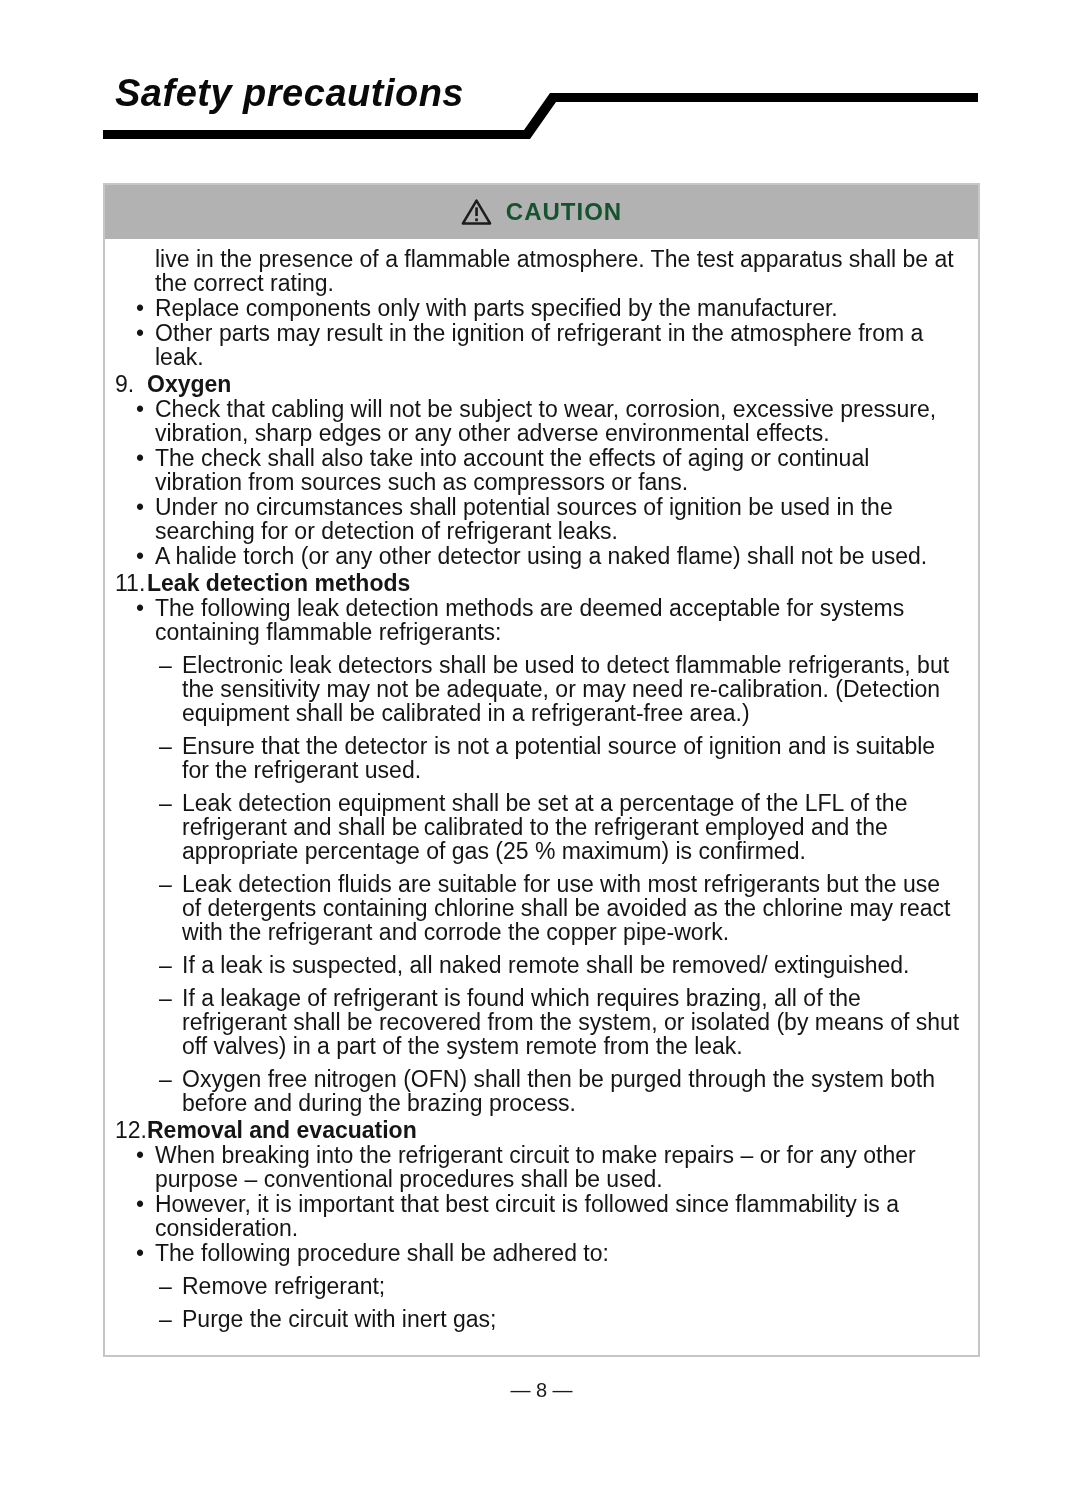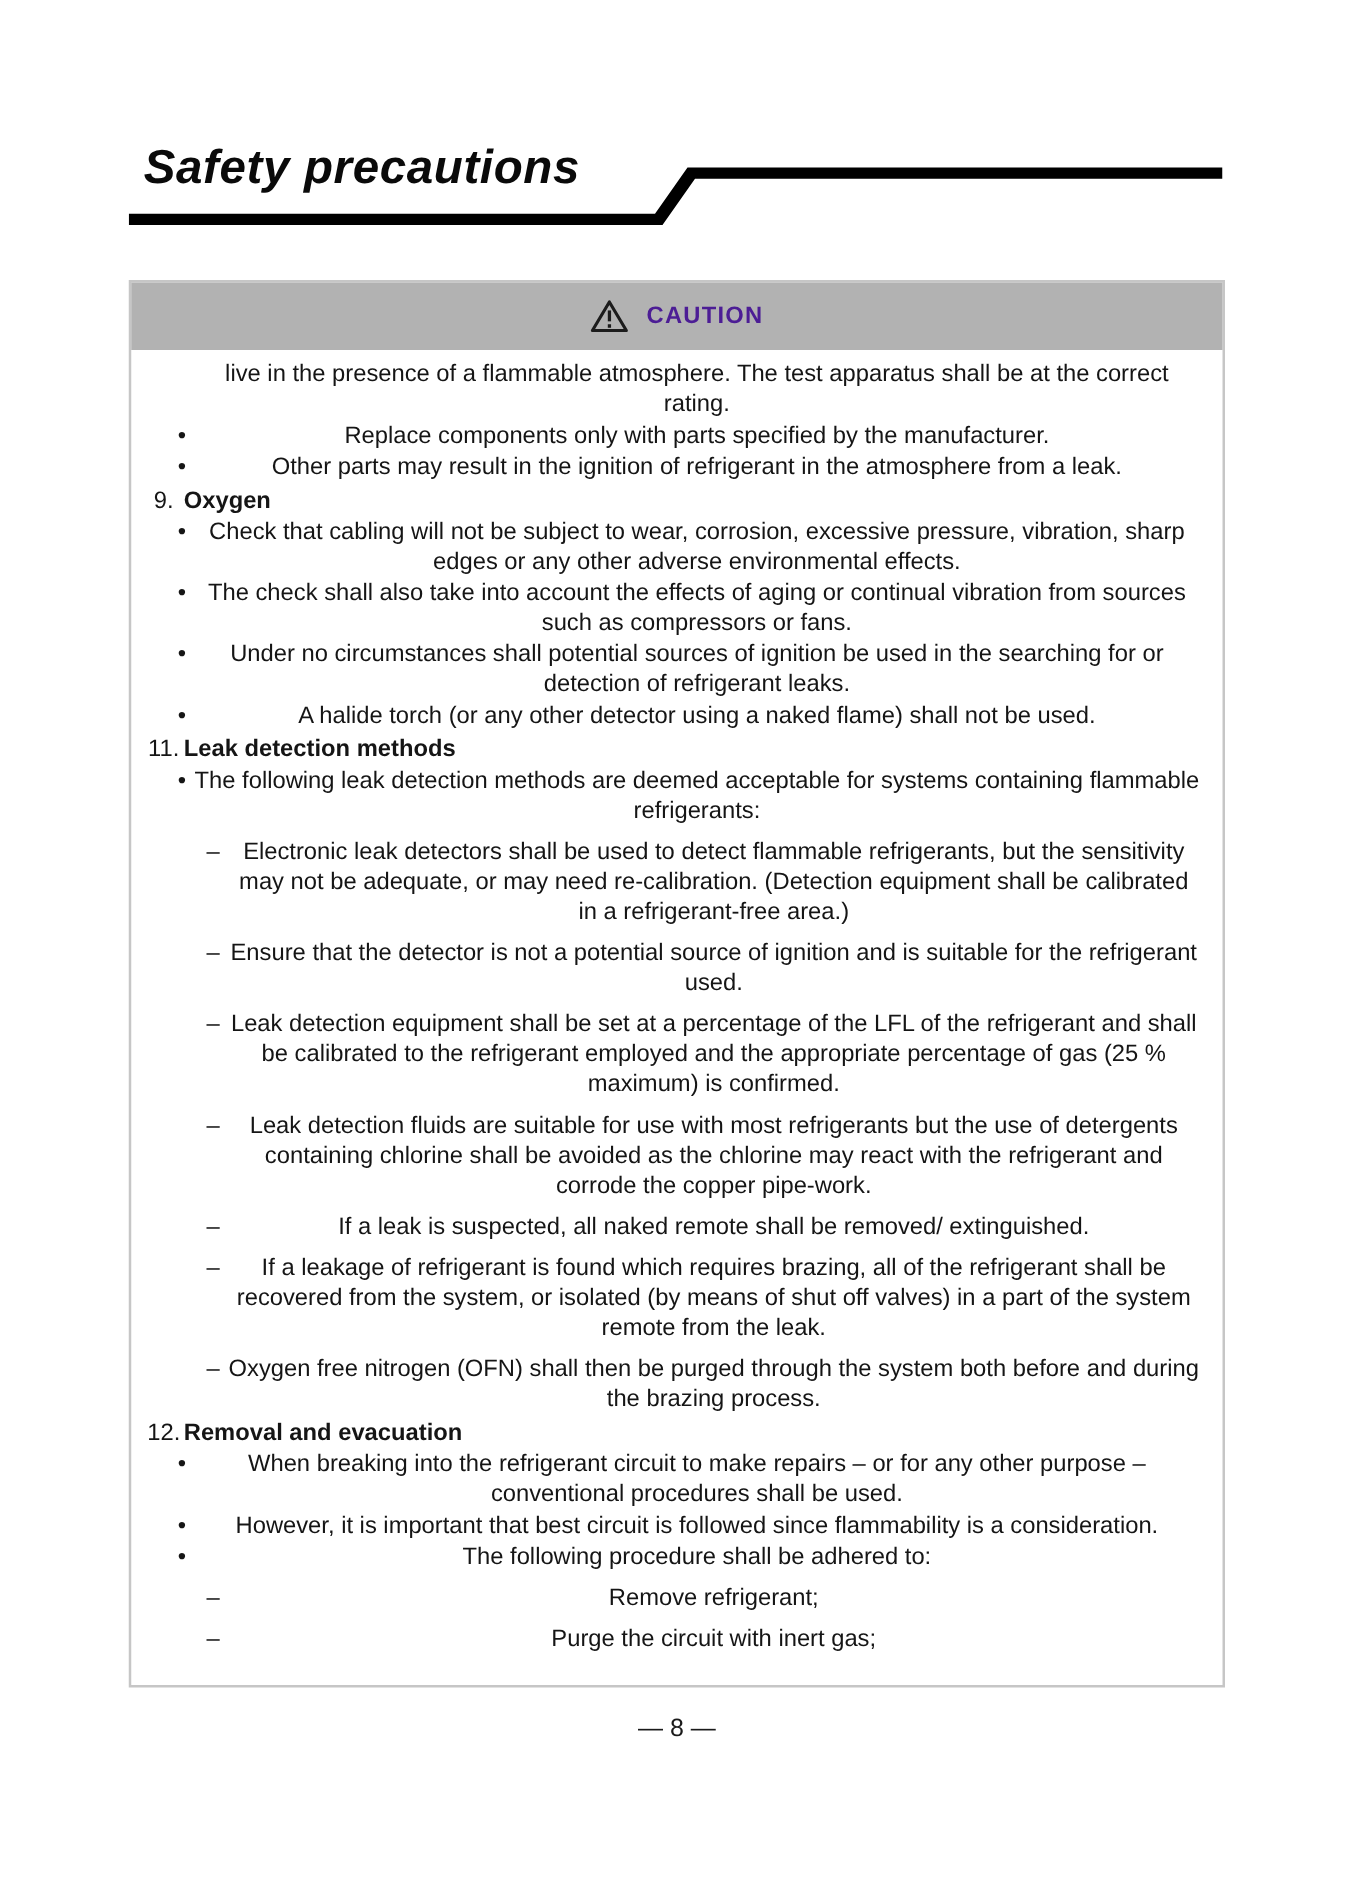--- a/index.html
+++ b/index.html
@@ -16,21 +16,21 @@
     width: 1083px;
     min-height: 1508px;
     padding: 0 103px;
     position: relative;
   }
 
   
   .header {
     position: relative;
     height: 75px;
-    margin-top: 117px;
+    margin-top: 76px;
   }
   .page-title {
     position: absolute;
     left: 12px;
     top: -4px;
     margin: 0;
     font-size: 38px;
     font-weight: bold;
     font-style: italic;
     letter-spacing: 0.5px;
@@ -55,32 +55,31 @@
   }
   .caution-header {
     background: #b2b2b2;
     height: 54px;
     display: flex;
     align-items: center;
     justify-content: center;
     gap: 14px;
   }
   .caution-label {
-    font-size: 19px;
+    font-size: 24px;
     font-weight: bold;
     letter-spacing: 1px;
-    color: #4c1d95;
+    color: #14532d;
   }
   .warning-icon { display: inline-flex; }
 
   .caution-body {
     padding: 8px 18px 24px 10px;
-    font-size: 19px;
+    font-size: 23px;
     line-height: 24px;
-    text-align: center;
   }
 
   .item { margin: 0; }
   .item.para {
     margin-left: 40px;
     margin-bottom: 1px;
   }
   .item.bullet {
     display: flex;
     margin-left: 21px;

